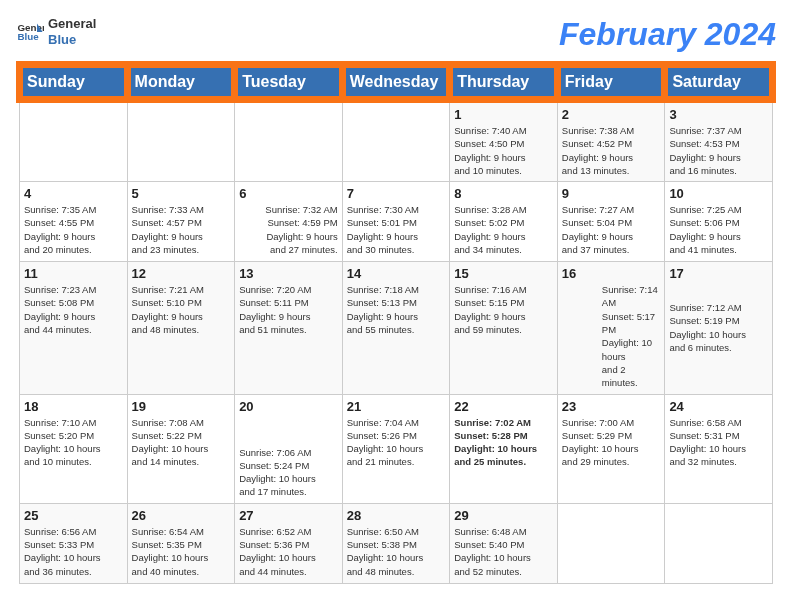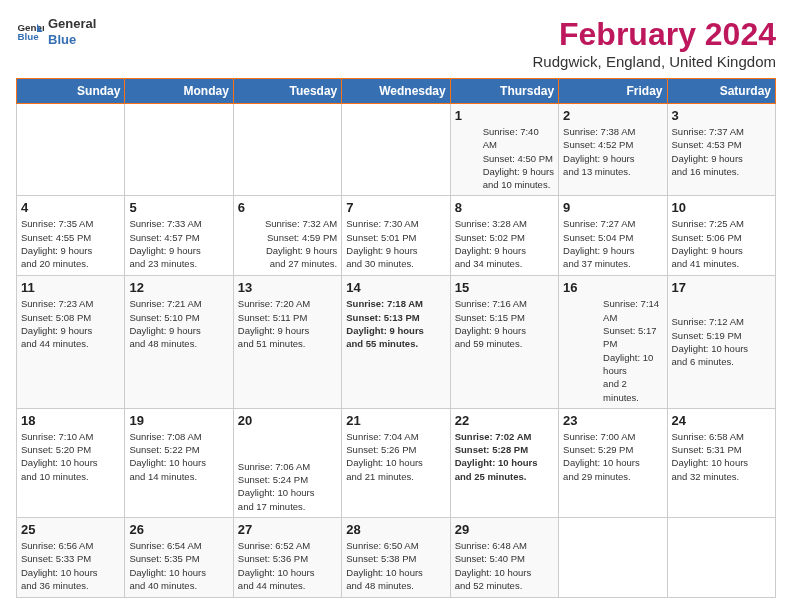--- a/index.html
+++ b/index.html
@@ -33,40 +33,41 @@
     .logo-icon {
       width: 28px;
       height: 28px;
     }
     .title-block {
       text-align: right;
     }
     .title-block h1 {
       font-size: 32px;
       font-weight: bold;
-      color: #be185d;
+      color: #3b82f6;
+      font-style: italic;
     }
     .title-block h2 {
       font-size: 15px;
       font-weight: normal;
       color: #333;
     }
     table {
       width: 100%;
       border-collapse: collapse;
       table-layout: fixed;
     }
     thead tr th {
       background-color: #3670b2;
       color: #fff;
-      font-size: 12px;
+      font-size: 16px;
       font-weight: bold;
       padding: 5px 4px;
-      text-align: right;
-      border: 1px solid #f97316;
+      text-align: left;
+      border: 7px solid #f97316;
     }
     tbody tr td {
       vertical-align: top;
       font-size: 10px;
       color: #333;
       padding: 4px 4px;
       border: 1px solid #ccc;
       height: 80px;
       background: #fff;
     }
@@ -99,21 +100,20 @@
       <text x="2" y="32" font-size="14" font-weight="bold" fill="#3670b2">Blue</text>
       <polygon points="30,8 38,20 30,20" fill="#3670b2"></polygon>
     </svg>
     <div class="logo-text">
       <span>General</span>
       <span style="color:#3670b2;">Blue</span>
     </div>
   </div>
   <div class="title-block">
     <h1>February 2024</h1>
-    <h2>Rudgwick, England, United Kingdom</h2>
   </div>
 </div>
 
 <table>
   <thead>
     <tr>
 
     <th>Sunday</th>
         <th>Monday</th>
         <th>Tuesday</th>
@@ -124,21 +124,21 @@
       </tr>
   </thead>
   <tbody id="calendar-body">
   <tr>
         <td class="empty-cell"></td>
         <td class="empty-cell"></td>
         <td class="empty-cell"></td>
         <td class="empty-cell"></td>
         <td>
           <span class="day-num">1</span>
-          <div class="day-info" style="white-space: pre-line; margin-left: 28px;">Sunrise: 7:40 AM
+          <div class="day-info" style="white-space: pre-line;">Sunrise: 7:40 AM
 Sunset: 4:50 PM
 Daylight: 9 hours
 and 10 minutes.</div>
         </td>
         <td>
           <span class="day-num">2</span>
           <div class="day-info" style="white-space: pre-line;">Sunrise: 7:38 AM
 Sunset: 4:52 PM
 Daylight: 9 hours
 and 13 minutes.</div>
@@ -219,21 +219,21 @@
         </td>
         <td>
           <span class="day-num">13</span>
           <div class="day-info" style="white-space: pre-line;">Sunrise: 7:20 AM
 Sunset: 5:11 PM
 Daylight: 9 hours
 and 51 minutes.</div>
         </td>
         <td>
           <span class="day-num">14</span>
-          <div class="day-info" style="white-space: pre-line; font-weight: bold;">Sunrise: 7:18 AM
+          <div class="day-info" style="white-space: pre-line;">Sunrise: 7:18 AM
 Sunset: 5:13 PM
 Daylight: 9 hours
 and 55 minutes.</div>
         </td>
         <td>
           <span class="day-num">15</span>
           <div class="day-info" style="white-space: pre-line;">Sunrise: 7:16 AM
 Sunset: 5:15 PM
 Daylight: 9 hours
 and 59 minutes.</div>

